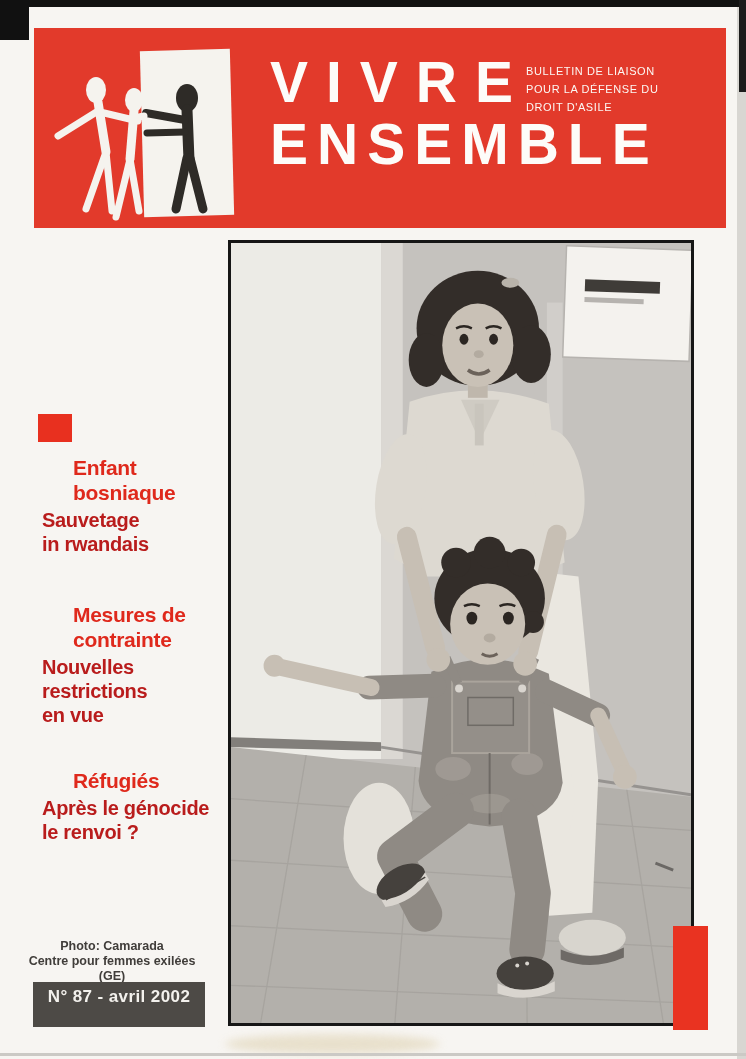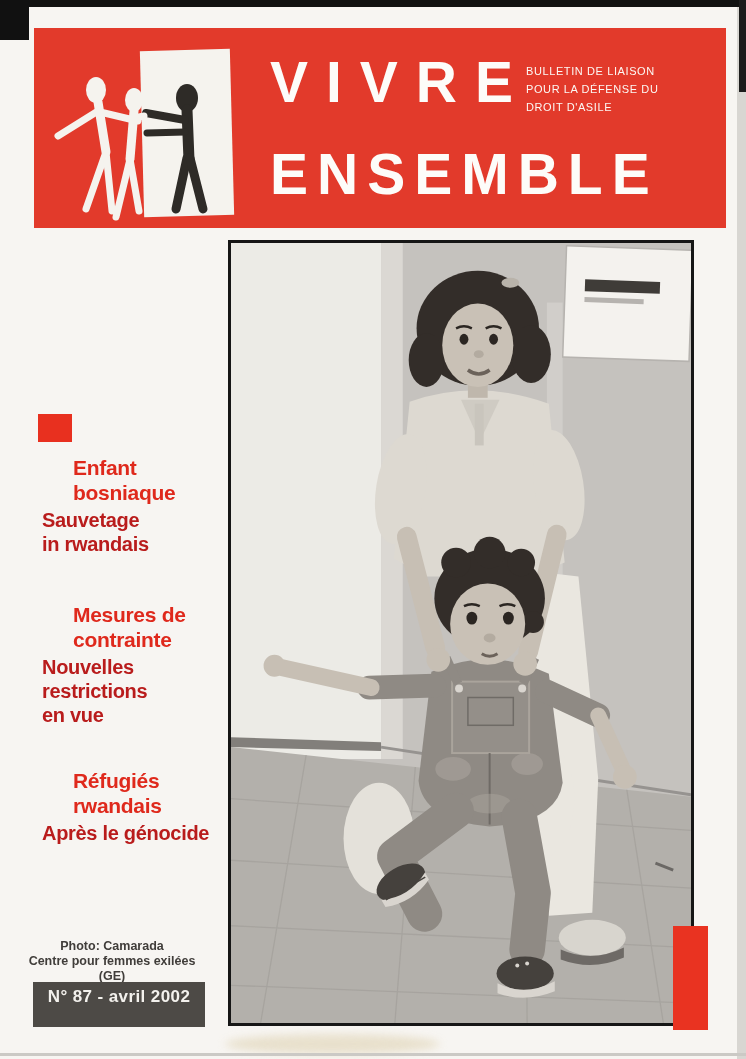--- a/index.html
+++ b/index.html
@@ -12,21 +12,21 @@
   .scan-corner-right { position:absolute; left:739px; top:0; width:7px; height:92px; background:#1c1c1c; }
   .scan-right-edge   { position:absolute; left:737px; top:0; width:9px; height:1059px; background:#d8d6d2; }
   .scan-bottom-line  { position:absolute; left:0; top:1053px; width:746px; height:3px; background:#cbc9c5; }
   .scan-stain { position:absolute; left:225px; top:1034px; width:215px; height:20px; background:#e6ddc6; border-radius:50%; filter:blur(4px); opacity:.85; }
 
   
   .banner { position:absolute; left:34px; top:28px; width:692px; height:200px; background:#e23a2b; }
   .logo   { position:absolute; left:12px; top:10px; width:192px; height:190px; }
   .title  { position:absolute; left:236px; top:24px; color:#fdfcf9; font-weight:bold; white-space:nowrap; }
   .title-l1 { font-size:57px; line-height:60px; letter-spacing:18px; }
-  .title-l2 { font-size:57px; line-height:60px; letter-spacing:9px; margin-top:32px; }
+  .title-l2 { font-size:57px; line-height:60px; letter-spacing:9px; margin-top:2px; }
   .subtitle { position:absolute; left:492px; top:34px; color:#fcf8f4; font-size:11px; line-height:18px; letter-spacing:0.6px; white-space:nowrap; }
 
   
   .bullet { position:absolute; left:38px; top:414px; width:34px; height:28px; background:#e8301f; }
   .toc-item { position:absolute; left:42px; width:185px; }
   .toc-1 { top:455px; } .toc-2 { top:602px; } .toc-3 { top:768px; }
   .toc-title { color:#df291c; font-size:21px; font-weight:bold; line-height:25px; letter-spacing:-0.3px;margin-left:31px; }
   .toc-sub   { color:#b91c1c; font-size:20px; font-weight:bold; line-height:24px; letter-spacing:-0.3px; margin-top:3px; }
 
   .credit { position:absolute; left:16px; top:939px; width:192px; text-align:center; color:#403d3a; font-size:12.5px; font-weight:bold; line-height:15px; }
@@ -101,24 +101,24 @@
     <div class="toc-sub">
       <div>Nouvelles</div>
       <div>restrictions</div>
       <div>en vue</div>
     </div>
   </div>
 
   <div class="toc-item toc-3">
     <div class="toc-title">
       <div>Réfugiés</div>
-      <div>rwandais</div>
     </div>
     <div class="toc-sub">
       <div>Après le génocide</div>
+      <div>le renvoi ?</div>
     </div>
   </div>
 
   <div class="credit">
     <div>Photo: Camarada</div>
     <div>Centre pour femmes exilées (GE)</div>
   </div>
 
   <div class="issue-box">
     <span>N° 87 - avril 2002</span>

